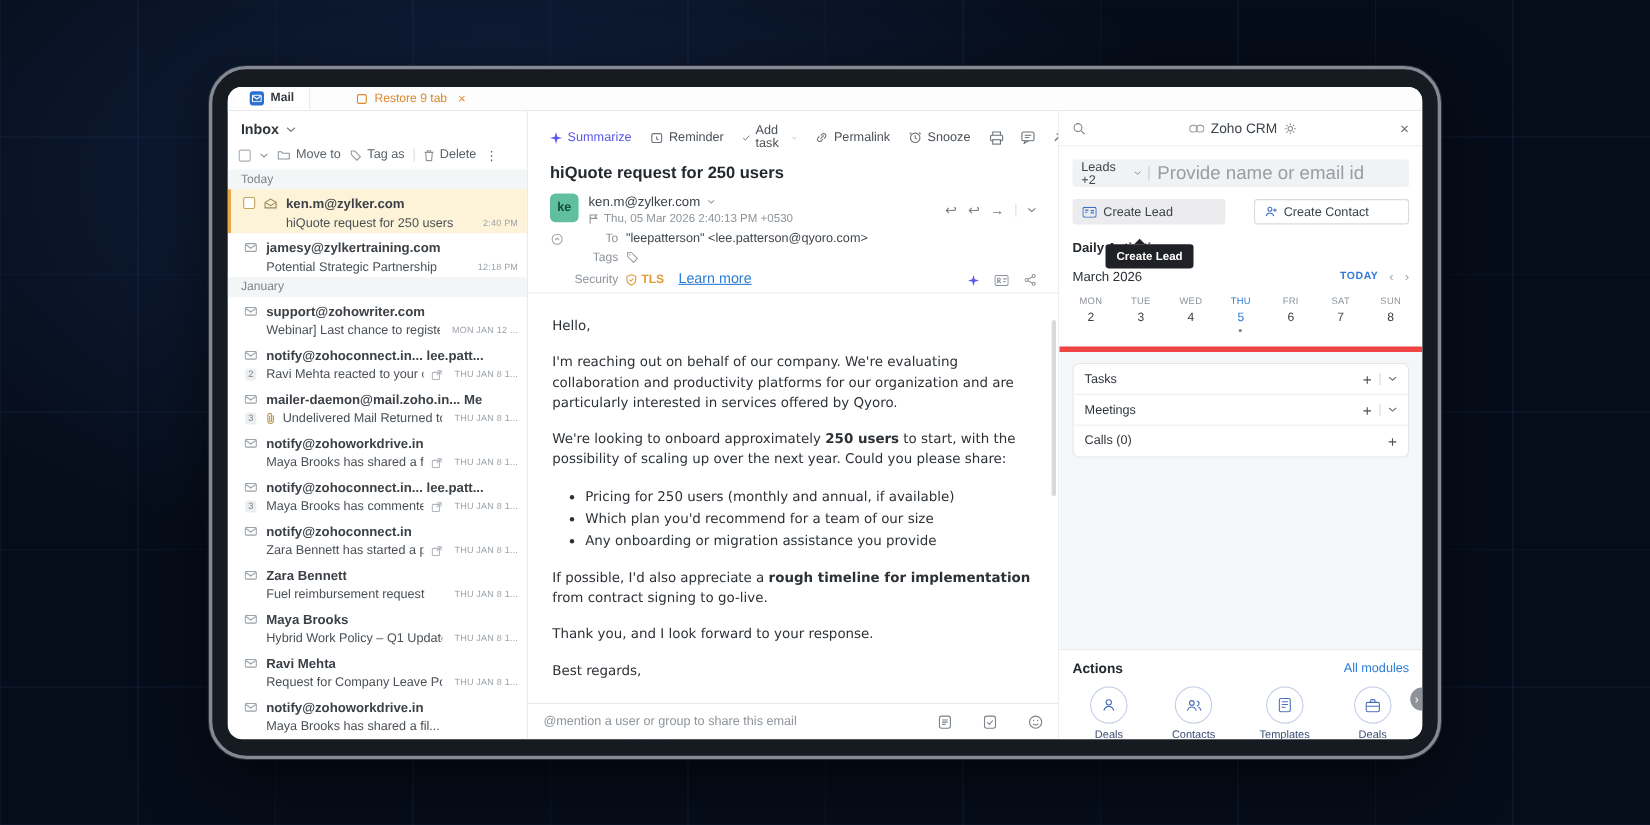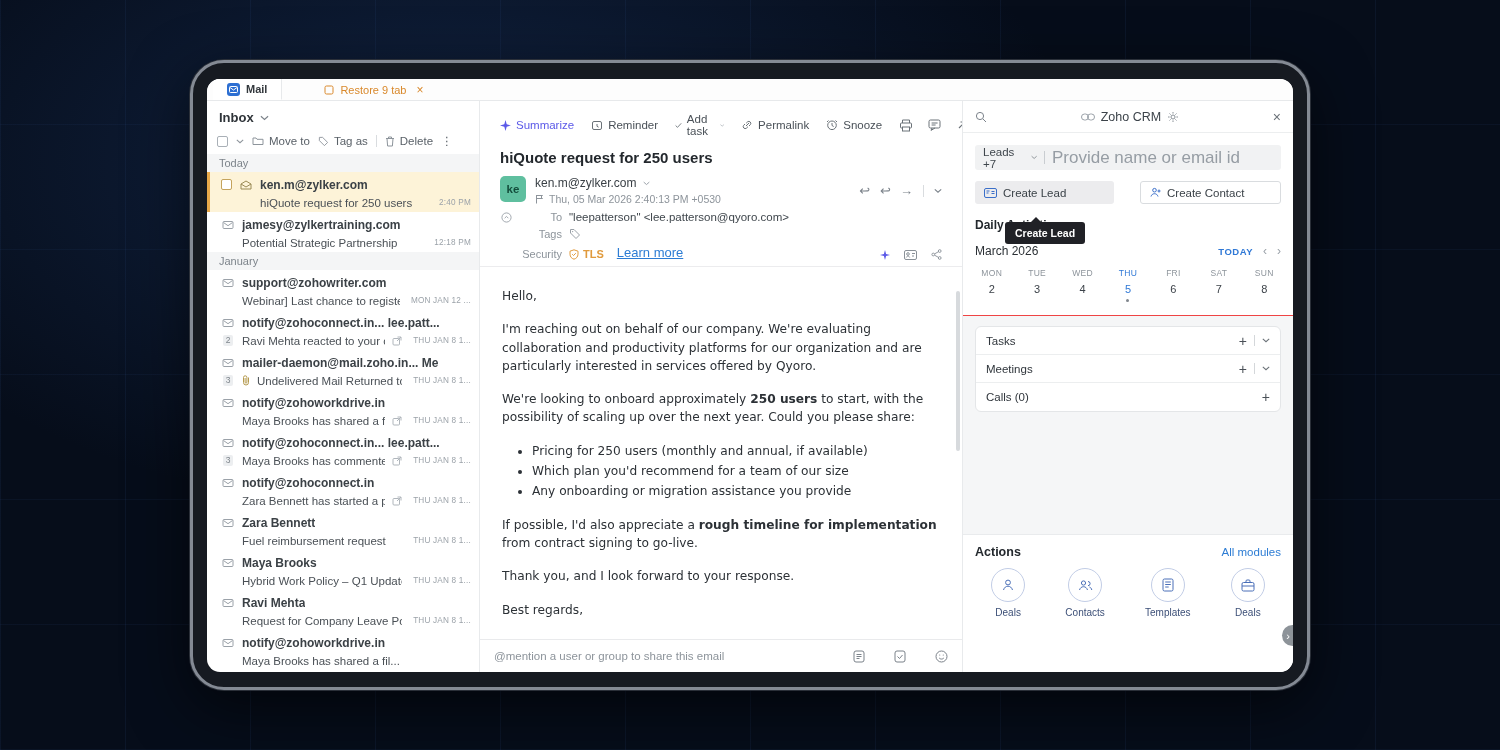--- a/index.html
+++ b/index.html
@@ -102,21 +102,21 @@
   .month-row { margin:12px 12px 0; display:flex; align-items:center; font-size:12px; color:#2b3035; }
   .month-nav { margin-left:auto; display:flex; align-items:center; gap:10px; }
   .today-btn { font-size:9.5px; font-weight:bold; color:#2f78d6; letter-spacing:.5px; }
   .nav-arrow { color:#9aa1a8; font-size:12px; }
   .week { margin:10px 6px 0; display:grid; grid-template-columns:repeat(7,1fr); text-align:center; }
   .wday { font-size:8.5px; color:#8d949b; letter-spacing:.3px; }
   .wnum { font-size:11px; color:#3c4249; margin-top:5px; }
   .wcol.active .wday, .wcol.active .wnum { color:#2f78d6; }
   .wdot { width:3px; height:3px; border-radius:50%; background:#80868d; margin:4px auto 0; visibility:hidden; }
   .wcol.active .wdot { visibility:visible; }
-  .crm-band { margin-top:13px; background:#f5f6f7; border-top:1px solid #ef4444; border-bottom:1px solid #e9ebed; height:220px; padding:10px 12px 0; }
+  .crm-band { margin-top:13px; background:#f5f6f7; border-top:5px solid #ef4444; border-bottom:1px solid #e9ebed; height:276px; padding:10px 12px 0; }
   .act-card { background:#fff; border:1px solid #e4e6e8; border-radius:6px; }
   .act-row { height:28px; display:flex; align-items:center; padding:0 10px; border-bottom:1px solid #eceeef; }
   .act-row:last-child { border-bottom:none; }
   .act-label { font-size:11.5px; color:#2f353b; }
   .act-ctrl { margin-left:auto; display:flex; align-items:center; gap:7px; color:#4a5057; }
   .act-ctrl .plus { font-size:14px; line-height:1; }
   .act-ctrl .vbar { width:1px; height:11px; background:#d4d7da; }
   .actions-head { margin:10px 12px 0; display:flex; align-items:center; }
   .actions-title { font-size:12.5px; font-weight:bold; color:#23282d; }
   .all-modules { margin-left:auto; font-size:11.5px; color:#2c7cd4; }
@@ -640,21 +640,21 @@
           <svg width="12" height="12" viewBox="0 0 12 12">
                 <circle cx="6" cy="6" r="2" fill="none" stroke="#8a9198"></circle>
                 <path d="M6 1v1.6M6 9.4V11M1 6h1.6M9.4 6H11M2.5 2.5l1.1 1.1M8.4 8.4l1.1 1.1M9.5 2.5L8.4 3.6M3.6 8.4L2.5 9.5" stroke="#8a9198"></path>
               </svg>
         </span>
         <span style="font-size:14px;color:#6b7278">×</span>
       </div>
 
       <div class="crm-search">
         <span class="crm-scope">
-          <span>Leads +7</span>
+          <span>Leads +2</span>
           <svg width="7" height="5" viewBox="0 0 10 6">
                 <path d="M1 1l4 3.5L9 1" fill="none" stroke="#7d848b" stroke-width="1.3"></path>
               </svg>
         </span>
         <span class="vbar"></span>
         <input type="text" placeholder="Provide name or email id" style="">
       </div>
 
       <div class="crm-btns">
         <div class="crm-btn lead">

